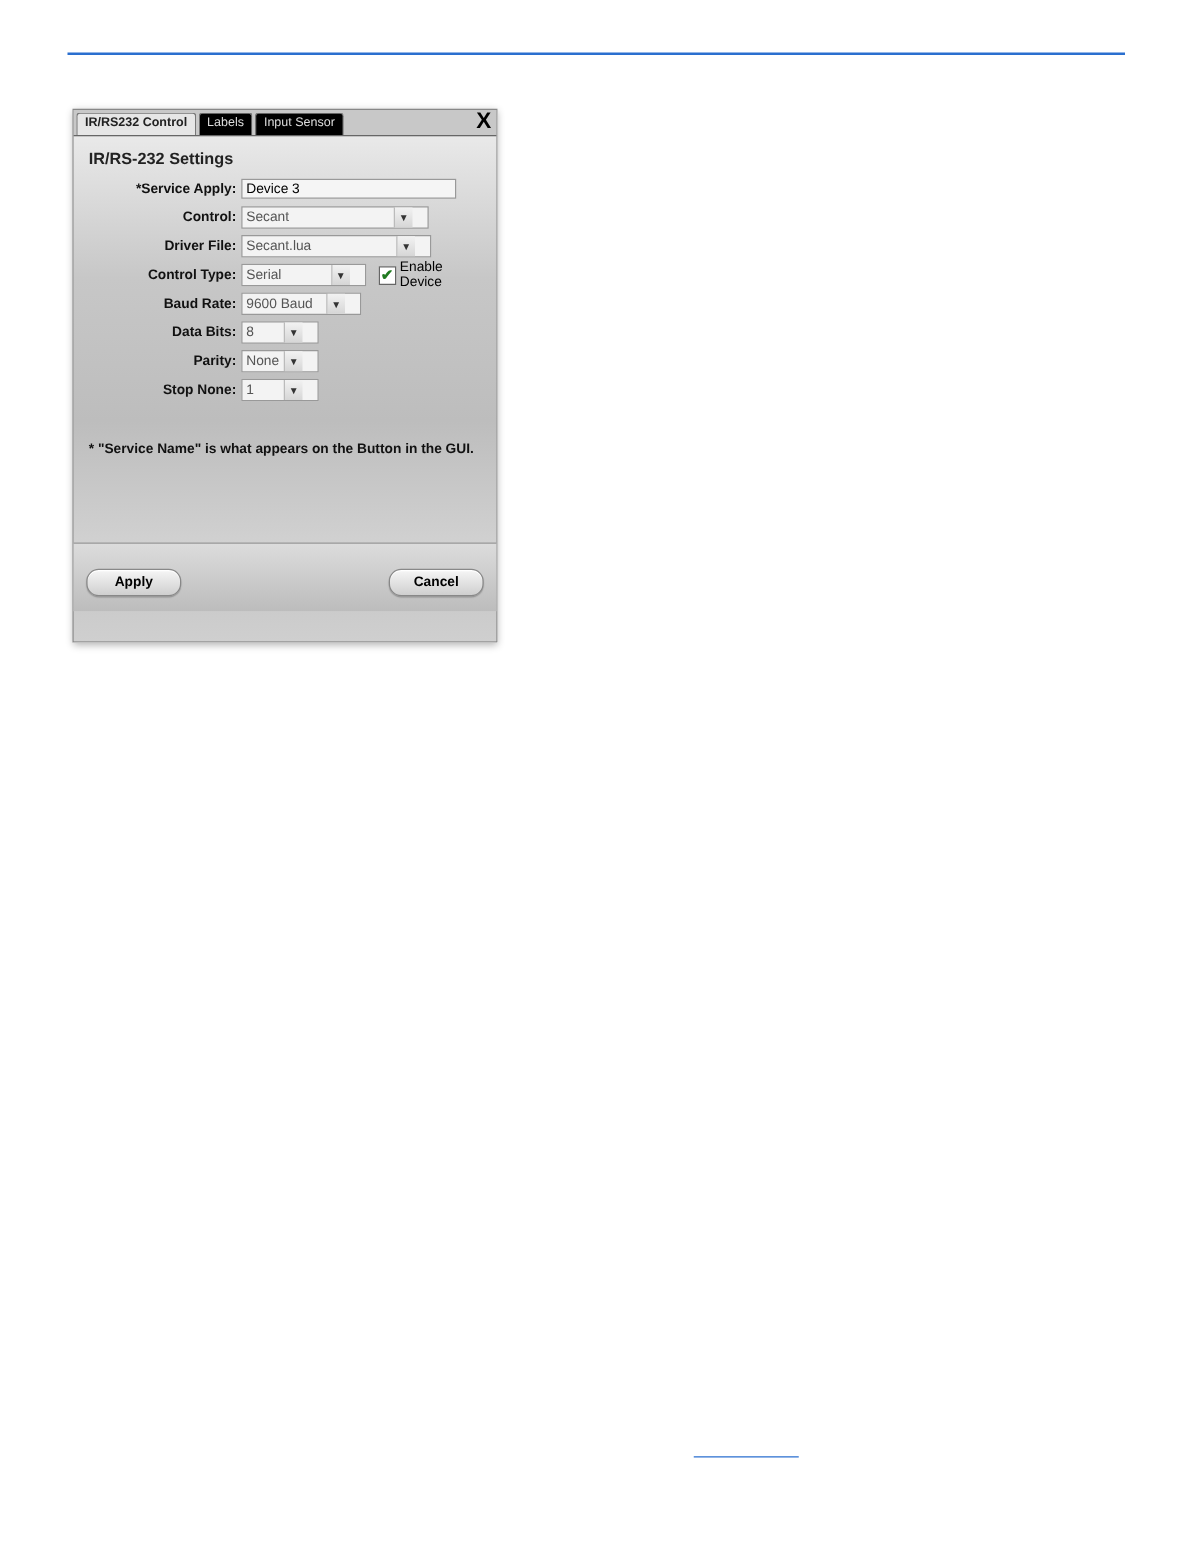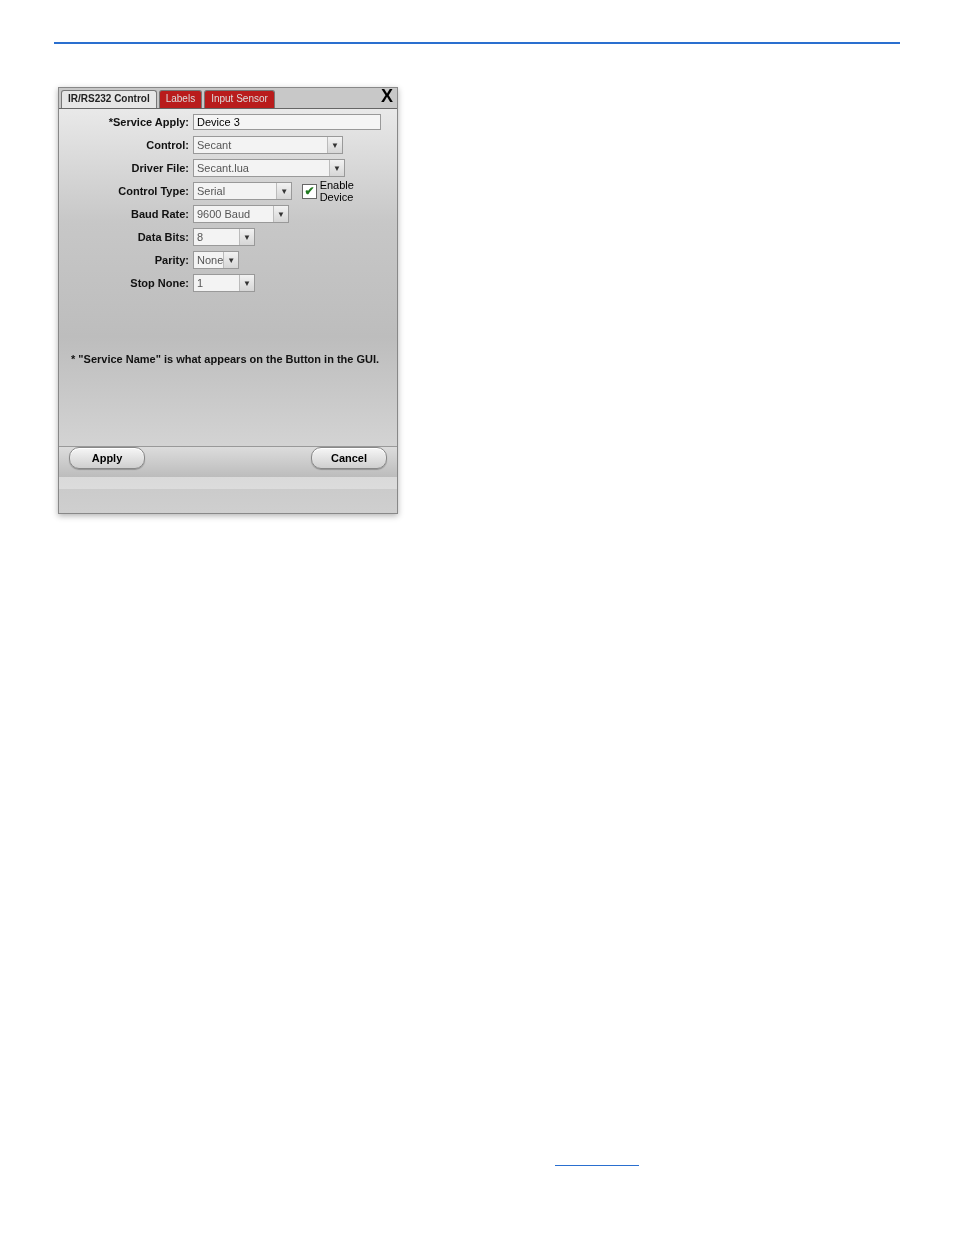--- a/index.html
+++ b/index.html
@@ -41,21 +41,21 @@
     padding: 2px 2px 0 2px;
     background: #c8c8c8;
     height: 18px;
   }
   .tab {
     font-size: 10px;
     padding: 2px 6px 1px 6px;
     border: 1px solid #777;
     border-bottom: none;
     border-radius: 3px 3px 0 0;
-    background: #b91c1c;
+    background: #000000;
     color: #ddd;
     cursor: pointer;
     line-height: 12px;
   }
   .tab.active {
     background: #e6e6e6;
     color: #222;
     font-weight: bold;
   }
   .panel {
@@ -94,21 +94,21 @@
   }
   .select {
     display: inline-flex;
     align-items: center;
     justify-content: space-between;
     height: 18px;
     border: 1px solid #999;
     background: #f3f3f3;
     font-size: 11px;
     color: #555;
-    padding: 0 0 0 3px;
+    padding: 0 12px 0 3px;
     box-sizing: border-box;
     cursor: pointer;
   }
   .select .arrow {
     width: 14px;
     height: 100%;
     display: flex;
     align-items: center;
     justify-content: center;
     border-left: 1px solid #bbb;
@@ -139,29 +139,29 @@
   .note {
     position: absolute;
     left: 12px;
     top: 244px;
     font-size: 11px;
     font-weight: bold;
     color: #111;
   }
   .button-bar {
     position: absolute;
-    bottom: 12px;
+    bottom: 0;
     left: 0;
     right: 0;
     height: 30px;
     background: linear-gradient(#dcdcdc,#bcbcbc);
     display: flex;
     justify-content: space-between;
-    align-items: flex-start;
-    padding: 0 10px;
+    align-items: flex-end;
+    padding: 12px 10px;
     border-top: 1px solid #999;
   }
   .btn {
     min-width: 74px;
     height: 20px;
     border: 1px solid #888;
     border-radius: 10px;
     background: linear-gradient(#f6f6f6,#cfcfcf);
     font-size: 11px;
     font-weight: bold;
@@ -189,24 +189,25 @@
 
   <div class="close-x">X</div>
 
   <div class="tabs">
     <div class="tab active">IR/RS232 Control</div>
     <div class="tab">Labels</div>
     <div class="tab">Input Sensor</div>
   </div>
 
   <div class="panel">
+    <div class="panel-title">IR/RS-232 Settings</div>
 
     <div class="form-row">
       <div class="form-label">*Service Apply:</div>
-      <input class="text-input" style="width: 188px;" value="Device 3">
+      <input class="text-input" style="width: 172px;" value="Device 3">
     </div>
 
     <div class="form-row">
       <div class="form-label">Control:</div>
       <div class="select" style="width:150px">
         <span>Secant</span>
         <span class="arrow">▼</span>
       </div>
     </div>
 
@@ -241,21 +242,21 @@
     <div class="form-row">
       <div class="form-label">Data Bits:</div>
       <div class="select" style="width:62px">
         <span>8</span>
         <span class="arrow">▼</span>
       </div>
     </div>
 
     <div class="form-row">
       <div class="form-label">Parity:</div>
-      <div class="select" style="width:46px">
+      <div class="select" style="width:62px">
         <span>None</span>
         <span class="arrow">▼</span>
       </div>
     </div>
 
     <div class="form-row">
       <div class="form-label">Stop None:</div>
       <div class="select" style="width:62px">
         <span>1</span>
         <span class="arrow">▼</span>

